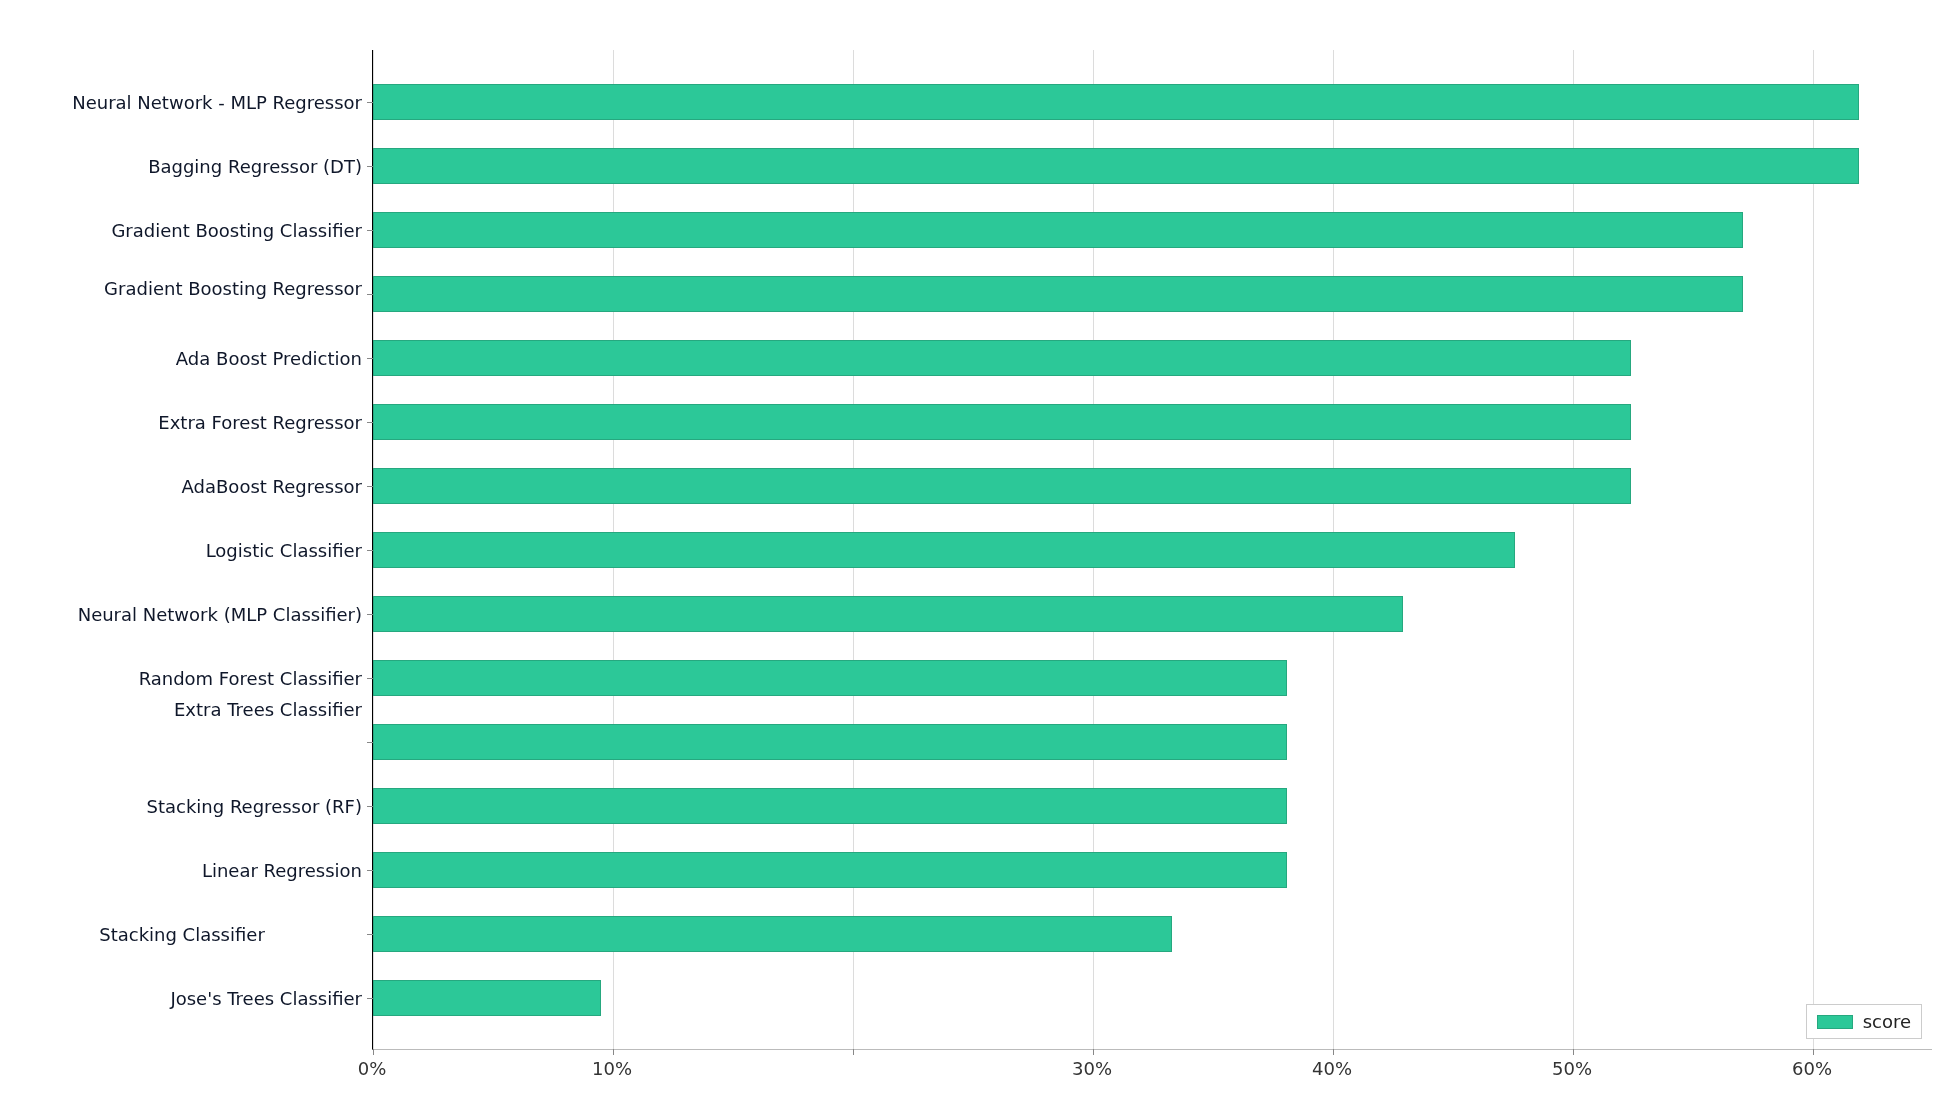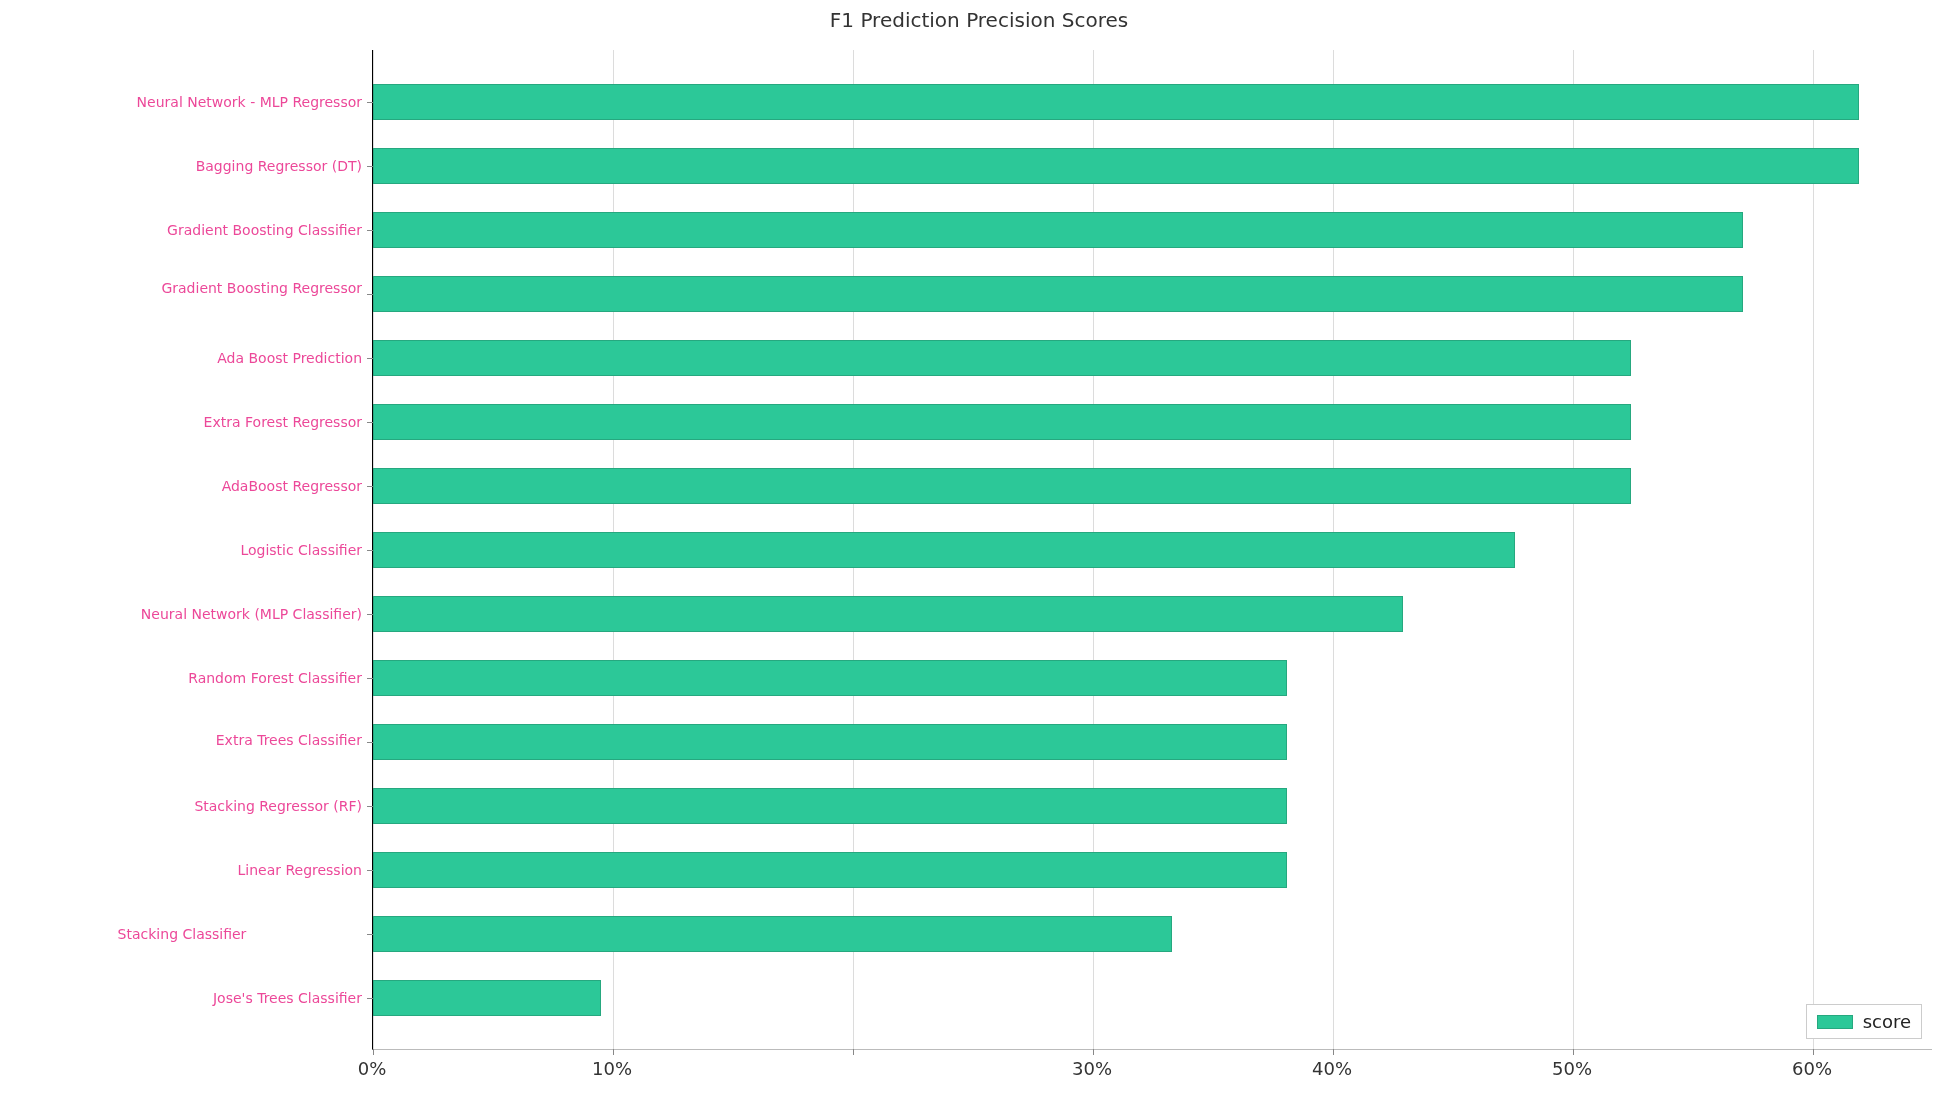--- a/index.html
+++ b/index.html
@@ -47,22 +47,22 @@
     left: 0;
     height: 36px;
     background: #2cc898;
     border: 1px solid #26a87f;
   }
   .y-tick-label {
     position: absolute;
     right: 1596px; 
     width: 360px;
     text-align: right;
-    font-size: 14px;
-    color: #ec4899;
+    font-size: 18px;
+    color: #0f172a;
     transform: translateY(-50%);
   }
   .y-tick-mark {
     position: absolute;
     left: -6px;
     width: 6px;
     height: 0;
     border-top: 1px solid #888;
   }
   .x-tick-label {
@@ -96,21 +96,20 @@
     height: 14px;
     background: #2cc898;
     border: 1px solid #26a87f;
   }
 </style>
 </head>
 <body>
 
 <div class="figure">
 
-  <div class="title">F1 Prediction Precision Scores</div>
 
   <div class="plot-area">
 
     <div class="gridline" style="left: 0px;"></div>
     <div class="gridline" style="left: 240px;"></div>
     <div class="gridline" style="left: 480px;"></div>
     <div class="gridline" style="left: 720px;"></div>
     <div class="gridline" style="left: 960px;"></div>
     <div class="gridline" style="left: 1200px;"></div>
     <div class="gridline" style="left: 1440px;"></div>
@@ -164,21 +163,21 @@
   <div class="y-tick-label" style="top: 102px;">Neural Network - MLP Regressor</div>
   <div class="y-tick-label" style="top: 166px;">Bagging Regressor (DT)</div>
   <div class="y-tick-label" style="top: 230px;">Gradient Boosting Classifier</div>
   <div class="y-tick-label" style="top: 288px;">Gradient Boosting Regressor</div>
   <div class="y-tick-label" style="top: 358px;">Ada Boost Prediction</div>
   <div class="y-tick-label" style="top: 422px;">Extra Forest Regressor</div>
   <div class="y-tick-label" style="top: 486px;">AdaBoost Regressor</div>
   <div class="y-tick-label" style="top: 550px;">Logistic Classifier</div>
   <div class="y-tick-label" style="top: 614px;">Neural Network (MLP Classifier)</div>
   <div class="y-tick-label" style="top: 678px;">Random Forest Classifier</div>
-  <div class="y-tick-label" style="top: 740px;">Extra Trees Classifier</div>
+  <div class="y-tick-label" style="top: 709px;">Extra Trees Classifier</div>
   <div class="y-tick-label" style="top: 806px;">Stacking Regressor (RF)</div>
   <div class="y-tick-label" style="top: 870px;">Linear Regression</div>
   <div class="y-tick-label" style="top: 934px; text-align: center;">Stacking Classifier</div>
   <div class="y-tick-label" style="top: 998px;">Jose's Trees Classifier</div>
 
   <div class="x-tick-label" style="left: 372px;">0%</div>
   <div class="x-tick-label" style="left: 612px;">10%</div>
   <div class="x-tick-label" style="left: 852px; margin-top: 41px;">20%</div>
   <div class="x-tick-label" style="left: 1092px;">30%</div>
   <div class="x-tick-label" style="left: 1332px;">40%</div>

